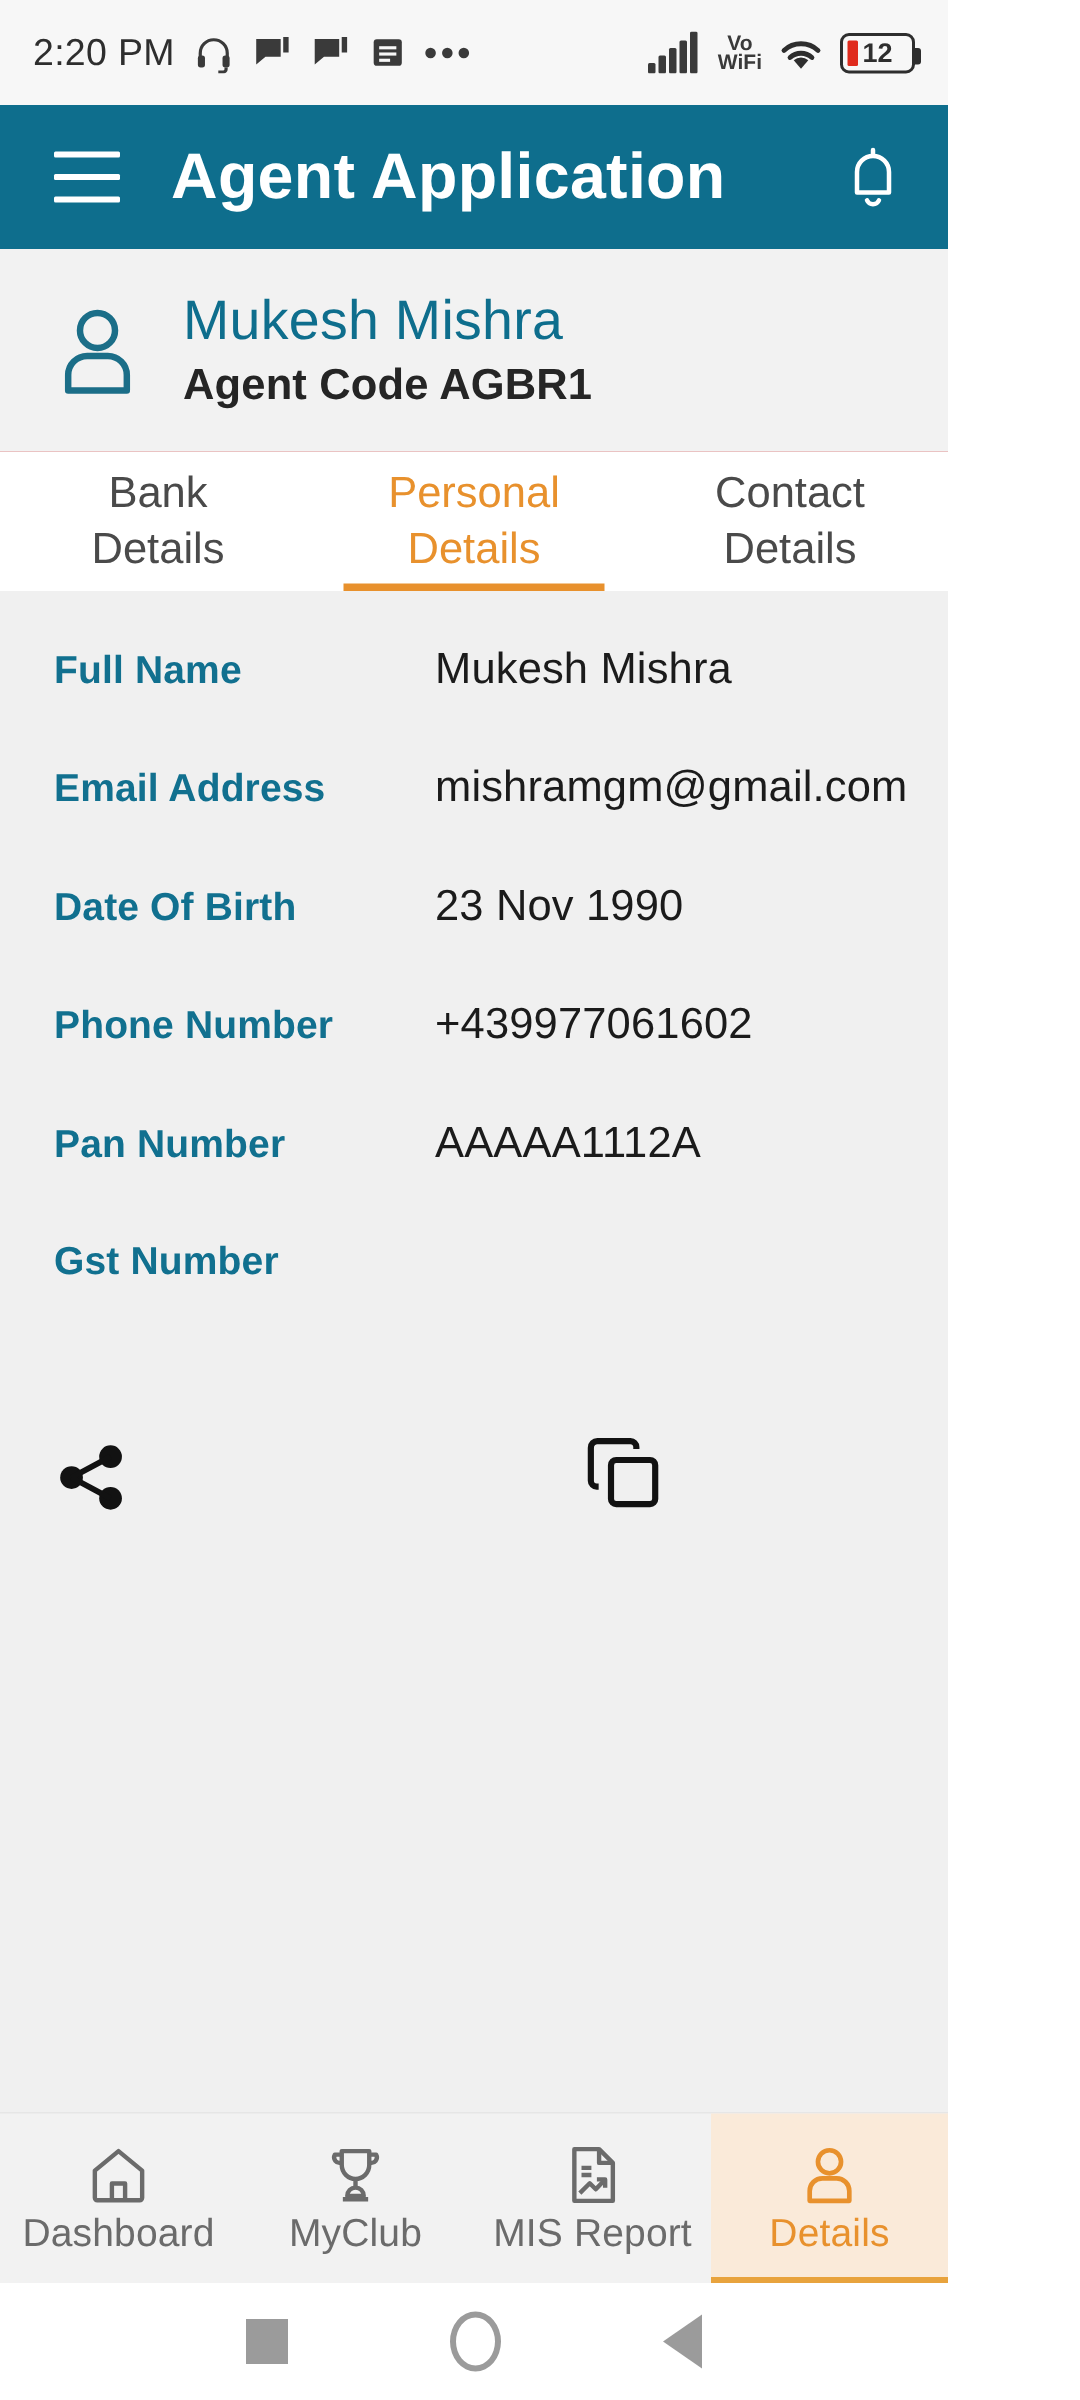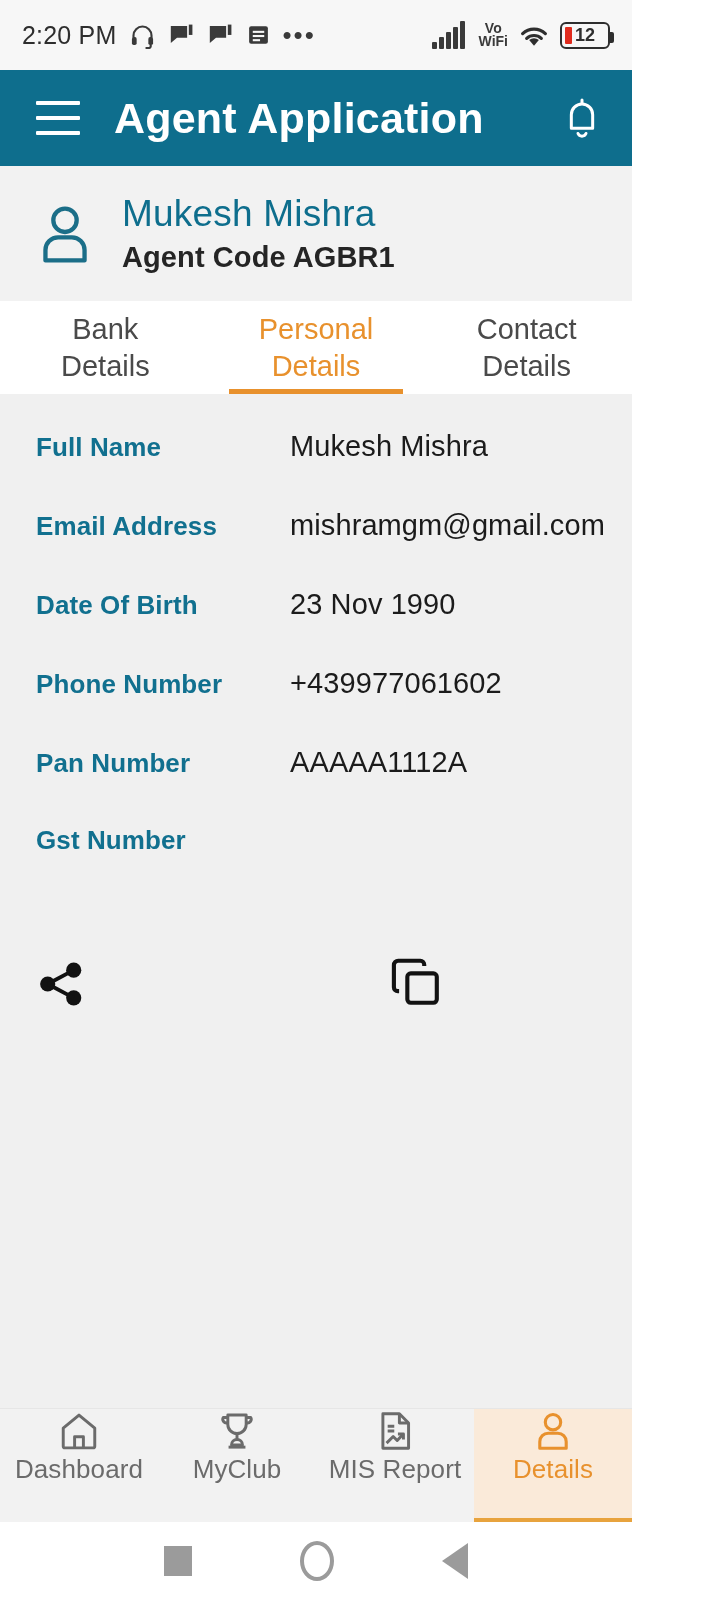--- a/index.html
+++ b/index.html
@@ -86,21 +86,21 @@
   .actions { display: flex; align-items: center; padding: 52px 36px 0 36px; }
   .action-share { width: 64px; display: flex; align-items: center; justify-content: flex-start; cursor: pointer; }
   .action-copy { margin-left: 290px; cursor: pointer; }
 
   
   .bottomnav {
     flex: 0 0 114px; background: #f2f2f2; display: flex; align-items: stretch;
     border-top: 1px solid #e6e6e6;
   }
   .navitem {
-    flex: 1; display: flex; flex-direction: column; align-items: center; 
+    flex: 1; display: flex; flex-direction: column; align-items: center; justify-content: center;
     gap: 1px; cursor: pointer; position: relative;
   }
   .navitem.active { background: #faead9; }
   .navitem.active::after {
     content: ""; position: absolute; left: 0; right: 0; bottom: 0; height: 4px; background: #e8a33d;
   }
   .nav-label { font-size: 26px; color: #6b6b6b; letter-spacing: .1px; }
   .navitem.active .nav-label { color: #e8912d; }
 
   

